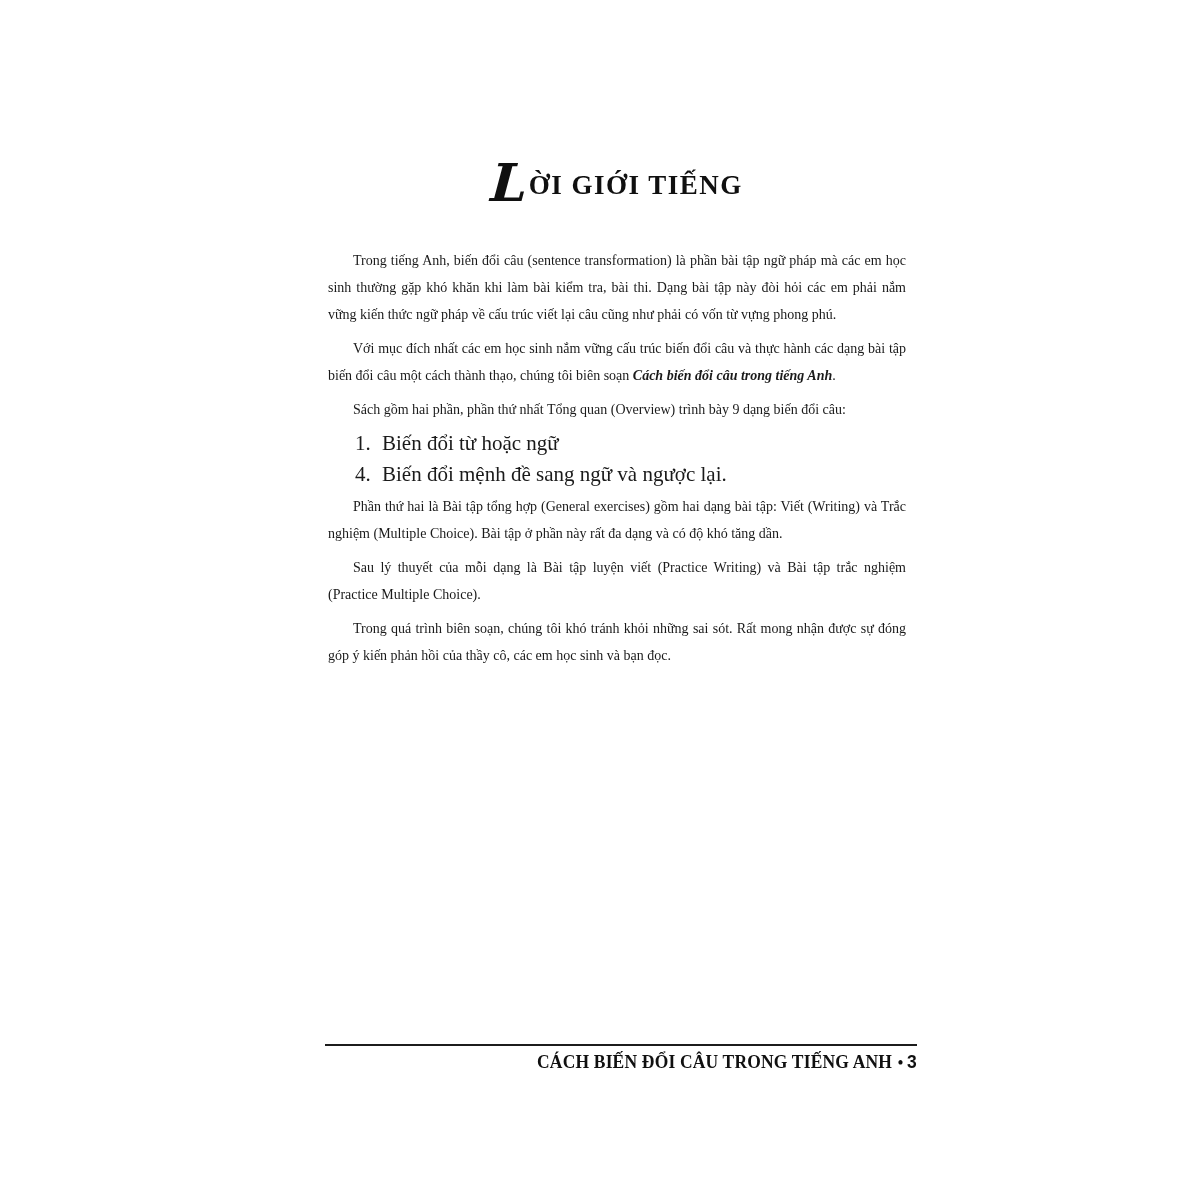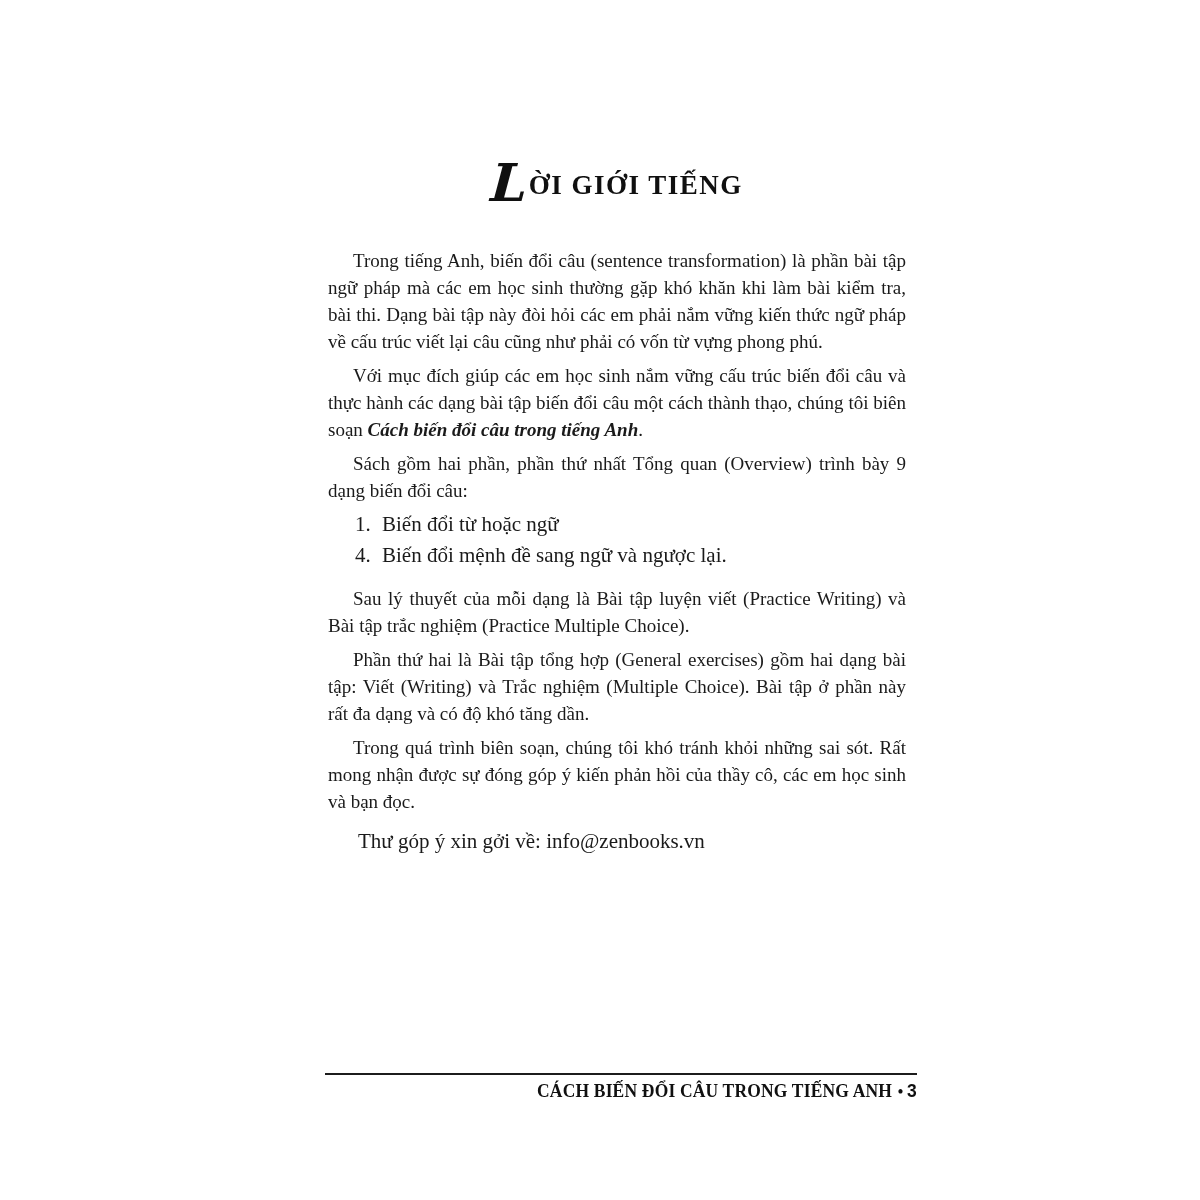--- a/index.html
+++ b/index.html
@@ -40,33 +40,33 @@
     font-weight: 700;
     font-size: 52px;
     line-height: 0;
     letter-spacing: 0;
     vertical-align: -7px;
     margin-right: 1px;
     transform: skewX(-4deg);
   }
   p.body-par {
     margin: 0 0 7px 0;
-    font-size: 19px;
+    font-size: 14px;
     line-height: 27px;
     text-align: justify;
     text-indent: 25px;
     color: #1a1a1a;
   }
   .book-title-em {
     font-weight: 700;
     font-style: italic;
   }
   ol.type-list {
     list-style: none;
-    margin: 2px 0 16px 0;
+    margin: 2px 0 5px 0;
     padding: 0 0 0 27px;
   }
   ol.type-list li {
     font-size: 21px;
     line-height: 27px;
     margin-bottom: 4px;
     color: #1a1a1a;
   }
   ol.type-list .li-num {
     display: inline-block;
@@ -79,21 +79,21 @@
     margin: 0 0 6px 0;
     font-size: 21px;
     line-height: 27px;
     text-align: left;
     text-indent: 30px;
     color: #1a1a1a;
   }
   .footer {
     position: absolute;
     left: 325px;
-    top: 1073px;
+    top: 1044px;
     width: 592px;
     border-top: 2px solid #1c1c1c;
     padding-top: 5px;
     text-align: right;
   }
   .footer-text {
     display: inline-block;
     font-size: 19px;
     font-weight: 700;
     letter-spacing: 0.2px;
@@ -117,37 +117,36 @@
 <body>
 
 <div class="page">
 
   <div class="content">
 
     <h1 class="doc-title"><span class="title-initial">L</span><span>ỜI GIỚI TIẾNG</span></h1>
 
     <p class="body-par">Trong tiếng Anh, biến đổi câu (sentence transformation) là phần bài tập ngữ pháp mà các em học sinh thường gặp khó khăn khi làm bài kiểm tra, bài thi. Dạng bài tập này đòi hỏi các em phải nắm vững kiến thức ngữ pháp về cấu trúc viết lại câu cũng như phải có vốn từ vựng phong phú.</p>
 
-    <p class="body-par"><span>Với mục đích giúp các em học sinh nắm vững cấu trúc biến đổi câu và thực hành các dạng bài tập biến đổi câu một cách thành thạo, chúng tôi biên soạn </span><em class="book-title-em">Cách biến đổi câu trong tiếng Anh</em><span>.</span></p>
+    <p class="body-par"><span>Với mục đích nhất các em học sinh nắm vững cấu trúc biến đổi câu và thực hành các dạng bài tập biến đổi câu một cách thành thạo, chúng tôi biên soạn </span><em class="book-title-em">Cách biến đổi câu trong tiếng Anh</em><span>.</span></p>
 
     <p class="body-par">Sách gồm hai phần, phần thứ nhất Tổng quan (Overview) trình bày 9 dạng biến đổi câu:</p>
 
     <ol class="type-list">
       <li><span class="li-num">1.</span><span>Biến đổi từ hoặc ngữ</span></li>
       <li><span class="li-num">4.</span><span>Biến đổi mệnh đề sang ngữ và ngược lại.</span></li>
     </ol>
 
+    <p class="body-par">Phần thứ hai là Bài tập tổng hợp (General exercises) gồm hai dạng bài tập: Viết (Writing) và Trắc nghiệm (Multiple Choice). Bài tập ở phần này rất đa dạng và có độ khó tăng dần.</p>
+
     <p class="body-par">Sau lý thuyết của mỗi dạng là Bài tập luyện viết (Practice Writing) và Bài tập trắc nghiệm (Practice Multiple Choice).</p>
-
-    <p class="body-par">Phần thứ hai là Bài tập tổng hợp (General exercises) gồm hai dạng bài tập: Viết (Writing) và Trắc nghiệm (Multiple Choice). Bài tập ở phần này rất đa dạng và có độ khó tăng dần.</p>
 
     <p class="body-par">Trong quá trình biên soạn, chúng tôi khó tránh khỏi những sai sót. Rất mong nhận được sự đóng góp ý kiến phản hồi của thầy cô, các em học sinh và bạn đọc.</p>
 
     <div class="contact-block">
-      <p class="contact-line">Thư góp ý xin gởi về: info@zenbooks.vn</p>
     </div>
 
   </div>
 
   <div class="footer">
     <span class="footer-text"><span>CÁCH BIẾN ĐỔI CÂU TRONG TIẾNG ANH</span><span class="footer-bullet">•</span><span class="footer-page-num">3</span></span>
   </div>
 
 </div>
 

